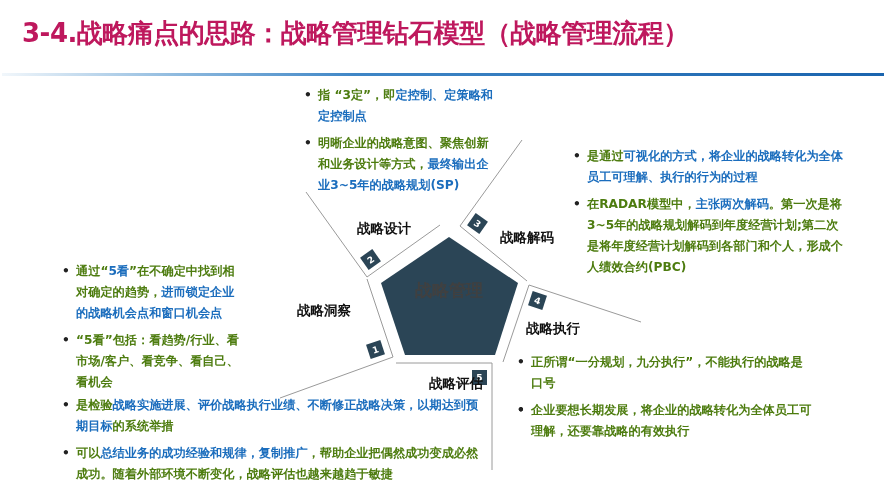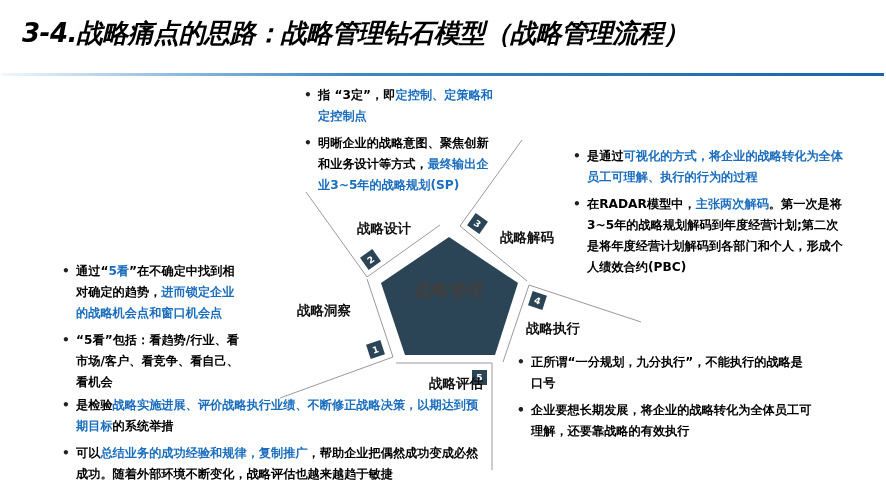--- a/index.html
+++ b/index.html
@@ -1,28 +1,28 @@
 <!DOCTYPE html>
 <html><head>
 <meta charset="utf-8">
 <style>
   html, body { margin:0; padding:0; background:#ffffff; }
   body { width:886px; height:500px; position:relative; overflow:hidden;
          font-family:"DejaVu Sans","Liberation Sans",sans-serif; color:#111; }
   .title { position:absolute; left:22px; top:16px; font-size:26px; font-weight:bold;
-           letter-spacing:-0.5px; color:#000000; white-space:nowrap;font-style:italic; }
+           letter-spacing:-0.5px; color:#be185d; white-space:nowrap; }
   .sep { position:absolute; left:2px; top:73px; width:882px; height:3px;
          background:linear-gradient(to right, rgba(210,228,242,0.3) 0%, #8db9de 20%, #3f86c6 40%, #1a64ae 100%); }
   svg.diagram { position:absolute; left:0; top:0; }
   .block { position:absolute; font-size:12.2px; font-weight:bold; line-height:21px; }
   .block ul { list-style:none; margin:0; padding:0; }
   .block li { position:relative; padding-left:16px; margin-bottom:6px; }
   .block li .bullet { position:absolute; left:2px; top:0; color:#222; }
   .blue { color:#1b6dbd; }
-  .dark { color:#000000; }
+  .dark { color:#4d7c0f; }
   .stage-label { position:absolute; font-size:13.5px; font-weight:bold; color:#111; white-space:nowrap; }
   .badge { position:absolute; width:15px; height:15px; background:#2b4556; color:#fff;
            font-size:9px; font-weight:bold; display:flex; align-items:center; justify-content:center; }
   .center-text { position:absolute; left:401px; top:279px; width:96px; text-align:center;
                  color:#404040; font-size:17px; font-weight:bold; line-height:22px; }
 </style>
 </head>
 <body>
 
 <div class="title">3-4.战略痛点的思路：战略管理钻石模型（战略管理流程）</div>

